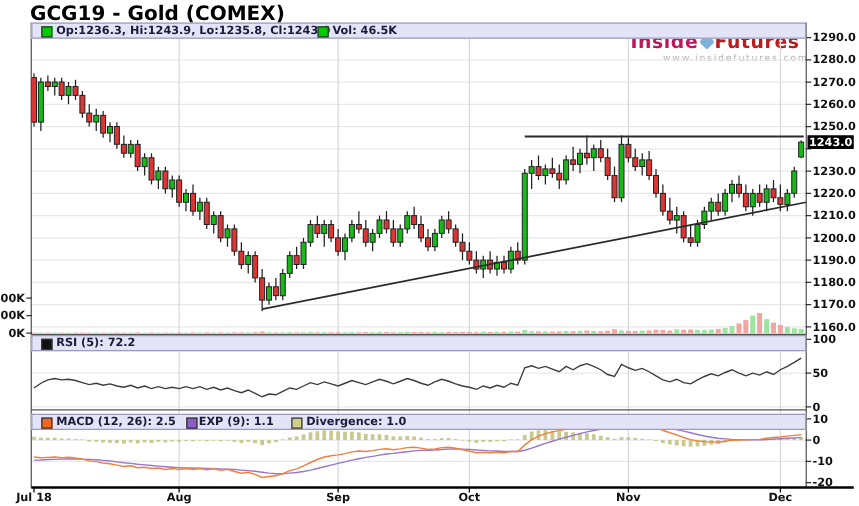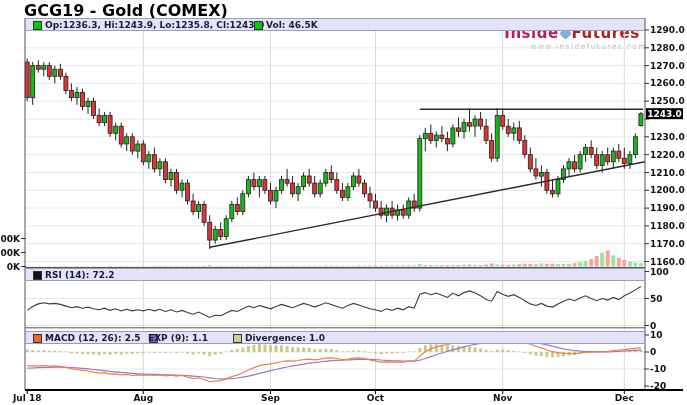--- a/index.html
+++ b/index.html
@@ -582,25 +582,25 @@
 
   <div class="strip main-strip">
     <span class="sq" style="left: 7px; background: rgb(0, 204, 0);"></span>
     <span class="lbl" style="left:19px">Op:1236.3, Hi:1243.9, Lo:1235.8, Cl:1243.0</span>
     <span class="sq" style="left: 228px; background: rgb(0, 204, 0);"></span>
     <span class="lbl" style="left:240px">Vol: 46.5K</span>
   </div>
 
   <div class="strip rsi-strip">
     <span class="sq" style="left: 7px; background: rgb(17, 17, 17);"></span>
-    <span class="lbl" style="left:19px">RSI (14): 72.2</span>
+    <span class="lbl" style="left:19px">RSI (5): 72.2</span>
   </div>
 
   <div class="strip macd-strip">
     <span class="sq" style="left: 7px; background: rgb(242, 101, 34);"></span>
     <span class="lbl" style="left:19px">MACD (12, 26): 2.5</span>
     <span class="sq" style="left: 123px; background: rgb(138, 95, 196);"></span>
-    <span class="lbl" style="left:122px">EXP (9): 1.1</span>
+    <span class="lbl" style="left:133px">EXP (9): 1.1</span>
     <span class="sq" style="left: 207px; background: rgb(207, 207, 138);"></span>
     <span class="lbl" style="left:219px">Divergence: 1.0</span>
   </div>
 
 </div>
 
 </body></html>

